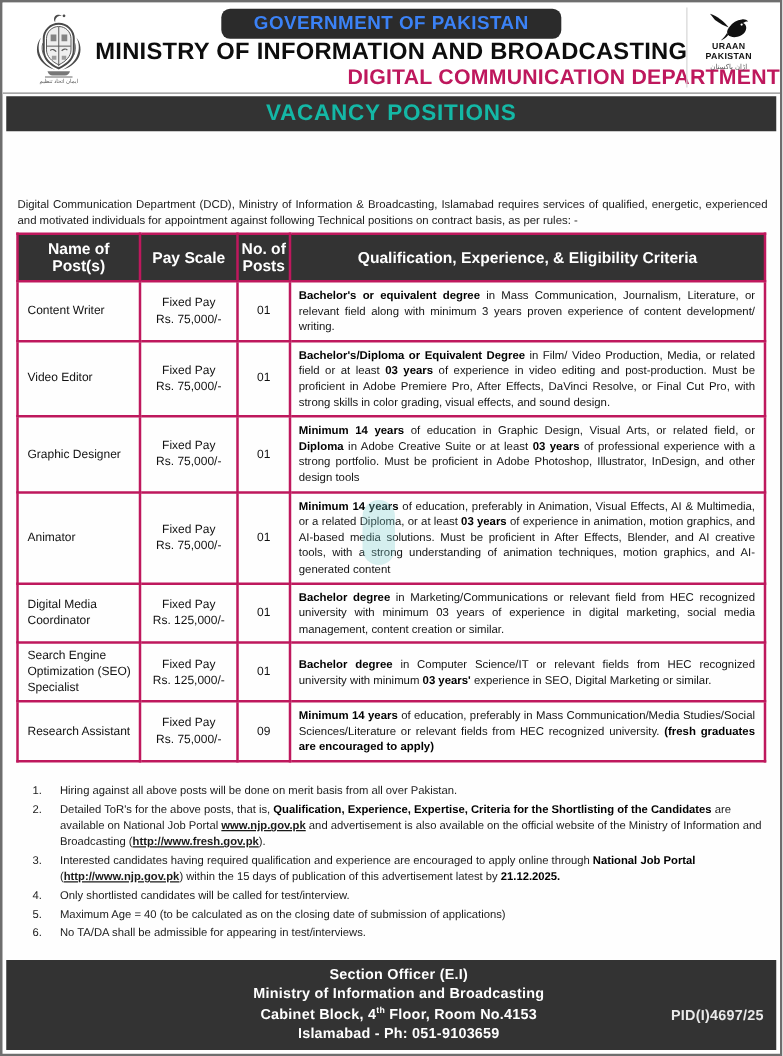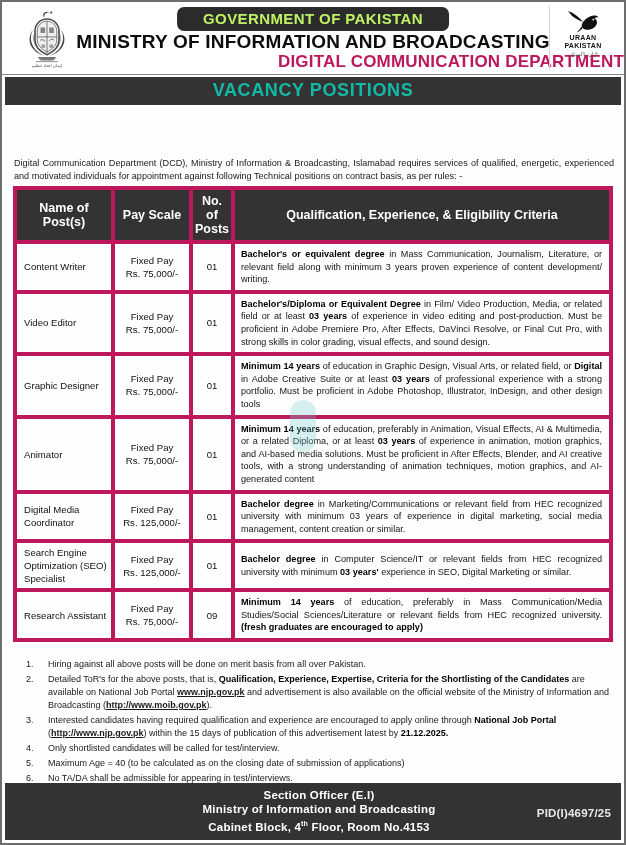--- a/index.html
+++ b/index.html
@@ -55,21 +55,21 @@
     color: #555;
     line-height: 7px;
     margin-top: 1px;
   }
   .gov-band {
     position: absolute;
     left: 50%;
     transform: translateX(-50%);
     top: 5px;
     background: #2b2b2b;
-    color: #bef264;
+    color: #3b82f6;
     font-weight: bold;
     font-size: 15px;
     letter-spacing: .4px;
     padding: 3px 26px 4px;
     border-radius: 7px;
     white-space: nowrap;
   }
   .ministry-line {
     position: absolute;
     left: 0; right: 0;
@@ -112,21 +112,21 @@
     margin-top: 48px;
   }
   
   table.vac {
     border-collapse: collapse;
     width: 600px;
     margin: 1px auto 0;
     table-layout: fixed;
   }
   table.vac th, table.vac td {
-    border: 4px solid #be185d;
+    border: 2px solid #be185d;
     vertical-align: middle;
     margin-top: 36px;
   }
   table.vac thead th {
     background: #333333;
     color: #fff;
     font-size: 12.5px;
     font-weight: bold;
     text-align: center;
     padding: 4px 2px;
@@ -306,21 +306,21 @@
         <tr>
           <td class="c-name">Video Editor</td>
           <td class="c-pay"><span>Fixed Pay</span><br><span>Rs. 75,000/-</span></td>
           <td class="c-posts">01</td>
           <td class="c-qual"><b>Bachelor's/Diploma or Equivalent Degree</b> in Film/ Video Production, Media, or related field or at least <b>03 years</b> of experience in video editing  and post-production. Must be proficient in Adobe Premiere Pro, After  Effects, DaVinci Resolve, or Final Cut Pro, with strong skills in color  grading, visual effects, and sound design.</td>
         </tr>
         <tr>
           <td class="c-name">Graphic Designer</td>
           <td class="c-pay"><span>Fixed Pay</span><br><span>Rs. 75,000/-</span></td>
           <td class="c-posts">01</td>
-          <td class="c-qual"><b>Minimum 14 years</b> of education in Graphic Design, Visual Arts, or  related field, or <b>Digital</b> in Adobe Creative Suite or at least <b>03 years</b> of professional experience with a strong portfolio. Must be  proficient in Adobe Photoshop, Illustrator, InDesign, and other design  tools</td>
+          <td class="c-qual"><b>Minimum 14 years</b> of education in Graphic Design, Visual Arts, or  related field, or <b>Diploma</b> in Adobe Creative Suite or at least <b>03 years</b> of professional experience with a strong portfolio. Must be  proficient in Adobe Photoshop, Illustrator, InDesign, and other design  tools</td>
         </tr>
         <tr>
           <td class="c-name">Animator</td>
           <td class="c-pay"><span>Fixed Pay</span><br><span>Rs. 75,000/-</span></td>
           <td class="c-posts">01</td>
           <td class="c-qual"><b>Minimum 14 years</b> of education, preferably in Animation, Visual Effects,  AI &amp; Multimedia, or a related Diploma, or at least  <b>03 years</b>  of experience in animation, motion graphics, and AI-based media   solutions. Must be proficient in After Effects, Blender, and AI creative   tools, with a strong understanding of animation techniques, motion  graphics, and AI-generated content</td>
         </tr>
         <tr>
           <td class="c-name">Digital Media Coordinator</td>
           <td class="c-pay"><span>Fixed Pay</span><br><span>Rs. 125,000/-</span></td>
@@ -339,29 +339,30 @@
           <td class="c-posts">09</td>
           <td class="c-qual"><b>Minimum 14 years</b> of education, preferably in Mass Communication/Media Studies/Social Sciences/Literature or relevant fields from HEC recognized university. <b>(fresh graduates are encouraged to apply)</b></td>
         </tr>
       </tbody>
   </table>
 
   <div class="watermark"></div>
 
   <ol class="notes">
       <li>Hiring against all above posts will be done on merit basis from all over Pakistan.</li>
-      <li>Detailed ToR's for the above posts, that is, <b>Qualification, Experience, Expertise, Criteria for the Shortlisting of the Candidates</b> are available on National Job Portal <u>www.njp.gov.pk</u> and advertisement is also available on the official website of the Ministry of Information and Broadcasting (<u>http://www.moib.gov.pk</u>).</li>
+      <li>Detailed ToR's for the above posts, that is, <b>Qualification, Experience, Expertise, Criteria for the Shortlisting of the Candidates</b> are available on National Job Portal <u>www.njp.gov.pk</u> and advertisement is also available on the official website of the Ministry of Information and Broadcasting (<u>http://www.fresh.gov.pk</u>).</li>
       <li>Interested candidates having required qualification and experience are encouraged to apply online through <b>National Job Portal</b> (<u>http://www.njp.gov.pk</u>) within the 15 days of publication of this advertisement latest by <b>21.12.2025.</b></li>
       <li>Only shortlisted candidates will be called for test/interview.</li>
       <li>Maximum Age = 40 (to be calculated as on the closing date of submission of applications)</li>
       <li>No TA/DA shall be admissible for appearing in test/interviews.</li>
     </ol>
 
   <div class="footer">
     <div>Section Officer (E.I)</div>
     <div>Ministry of Information and Broadcasting</div>
     <div>
       <span>Cabinet Block, 4</span><sup>th</sup><span> Floor, Room No.4153</span>
     </div>
+    <div>Islamabad - Ph: 051-9103659</div>
     <div class="pid">PID(I)4697/25</div>
   </div>
 
 </div>
 
 </body></html>

